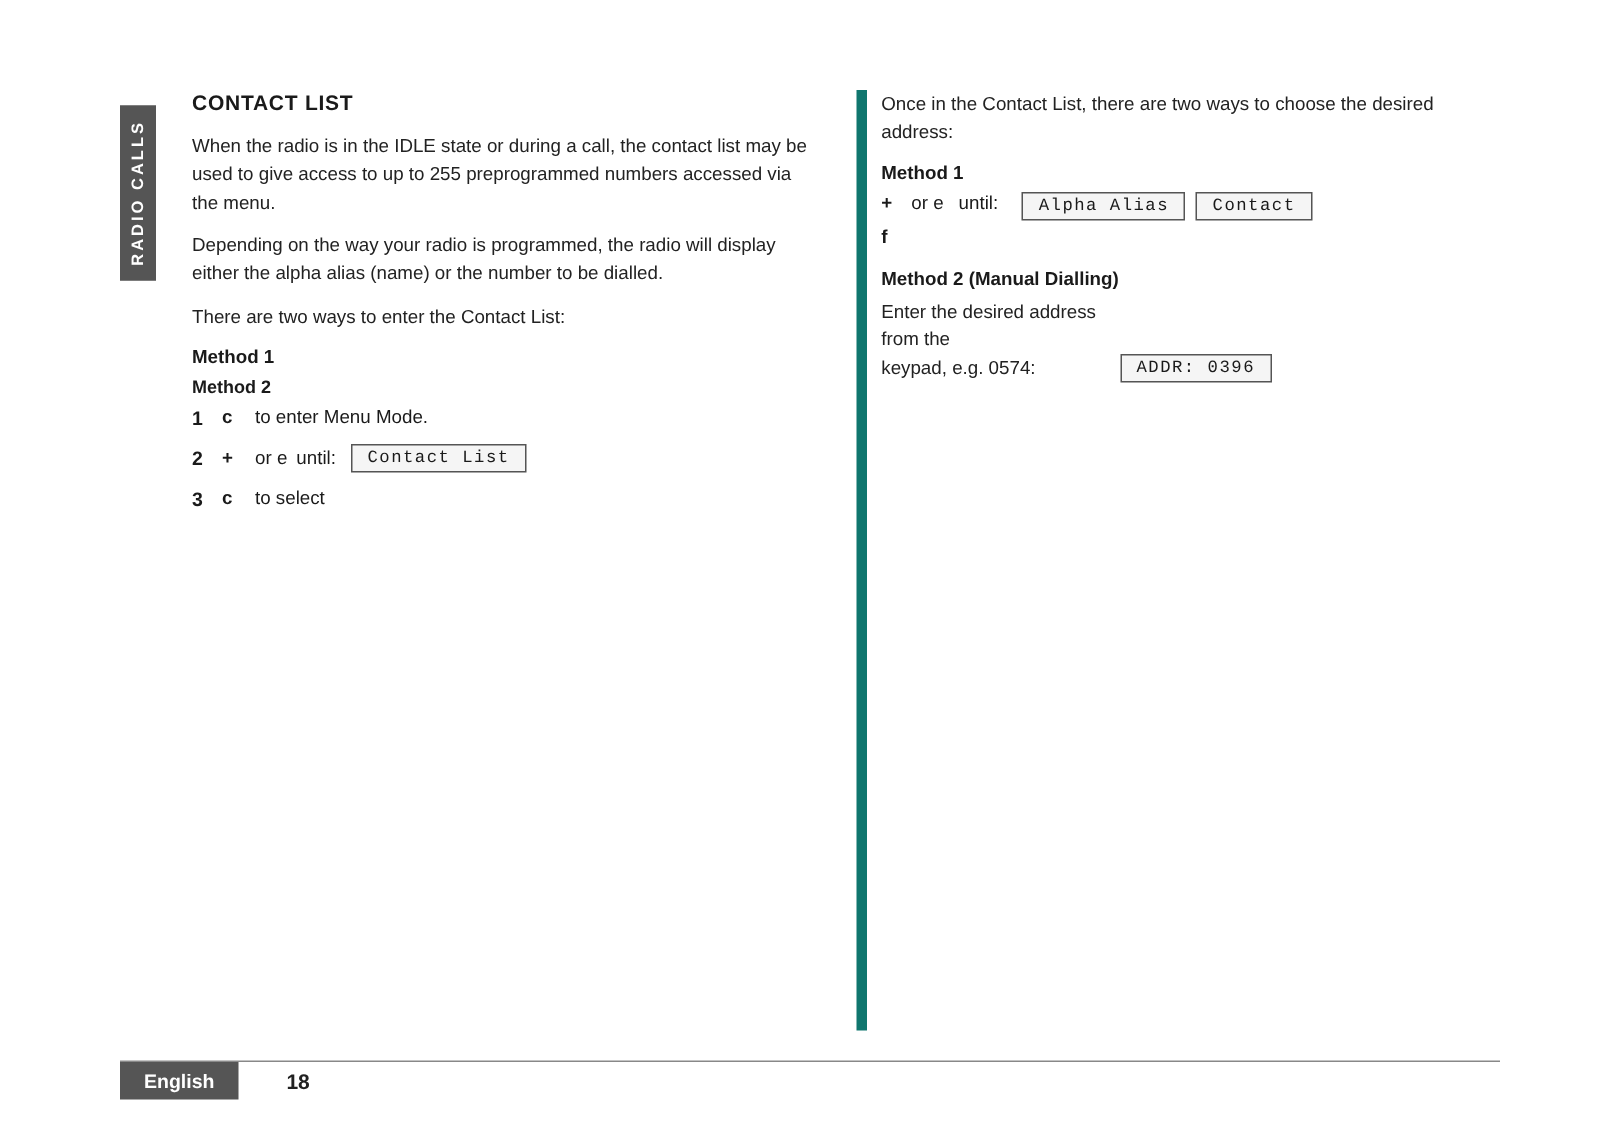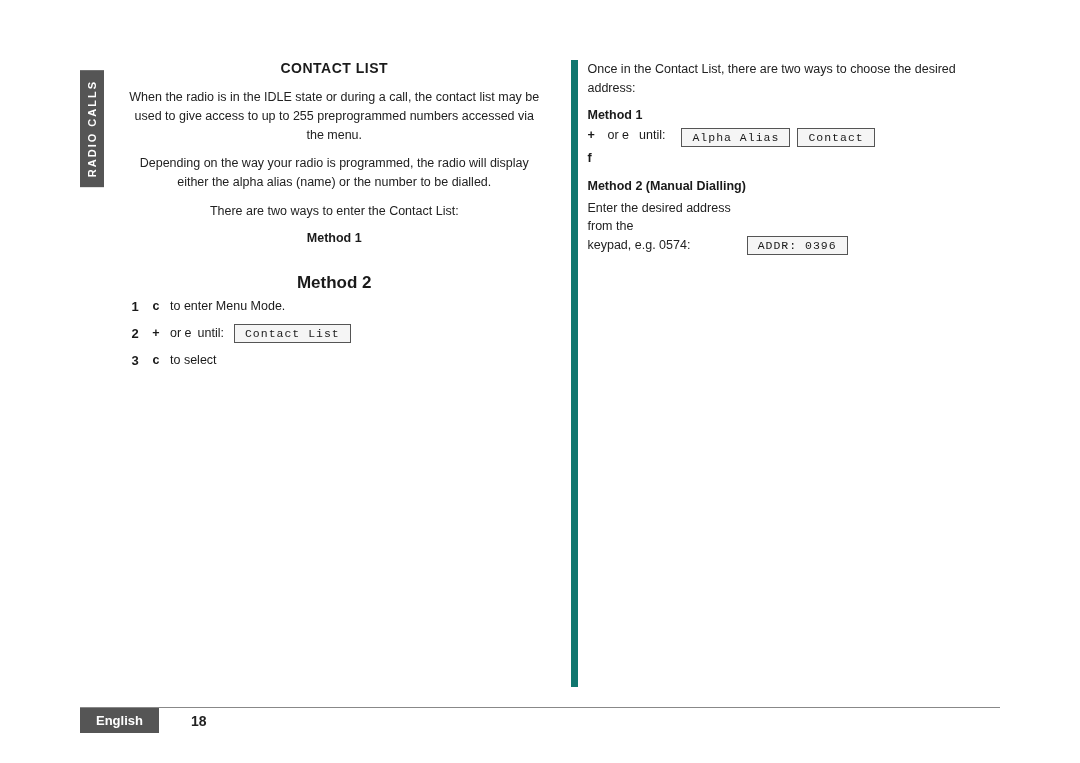--- a/index.html
+++ b/index.html
@@ -49,21 +49,20 @@
       padding: 10px 6px;
       text-transform: uppercase;
       white-space: nowrap;
     }
 
     
     .left-column {
       flex: 1;
       padding-right: 30px;
       padding-left: 10px;
-      text-align: center;
     }
 
     
     .right-column {
       flex: 1;
       padding-left: 10px;
       border-left: 7px solid #0f766e;
     }
 
     .section-title {
@@ -89,22 +88,22 @@
     }
 
     .method-body {
       font-size: 12.5px;
       line-height: 1.5;
       margin-bottom: 6px;
     }
 
     .method2-label {
       font-weight: bold;
-      font-size: 17px;
-      margin-top: 28px;
+      font-size: 12px;
+      margin-top: 6px;
       margin-bottom: 6px;
     }
 
     
     .step-row {
       display: flex;
       align-items: center;
       margin-bottom: 10px;
       gap: 6px;
     }

